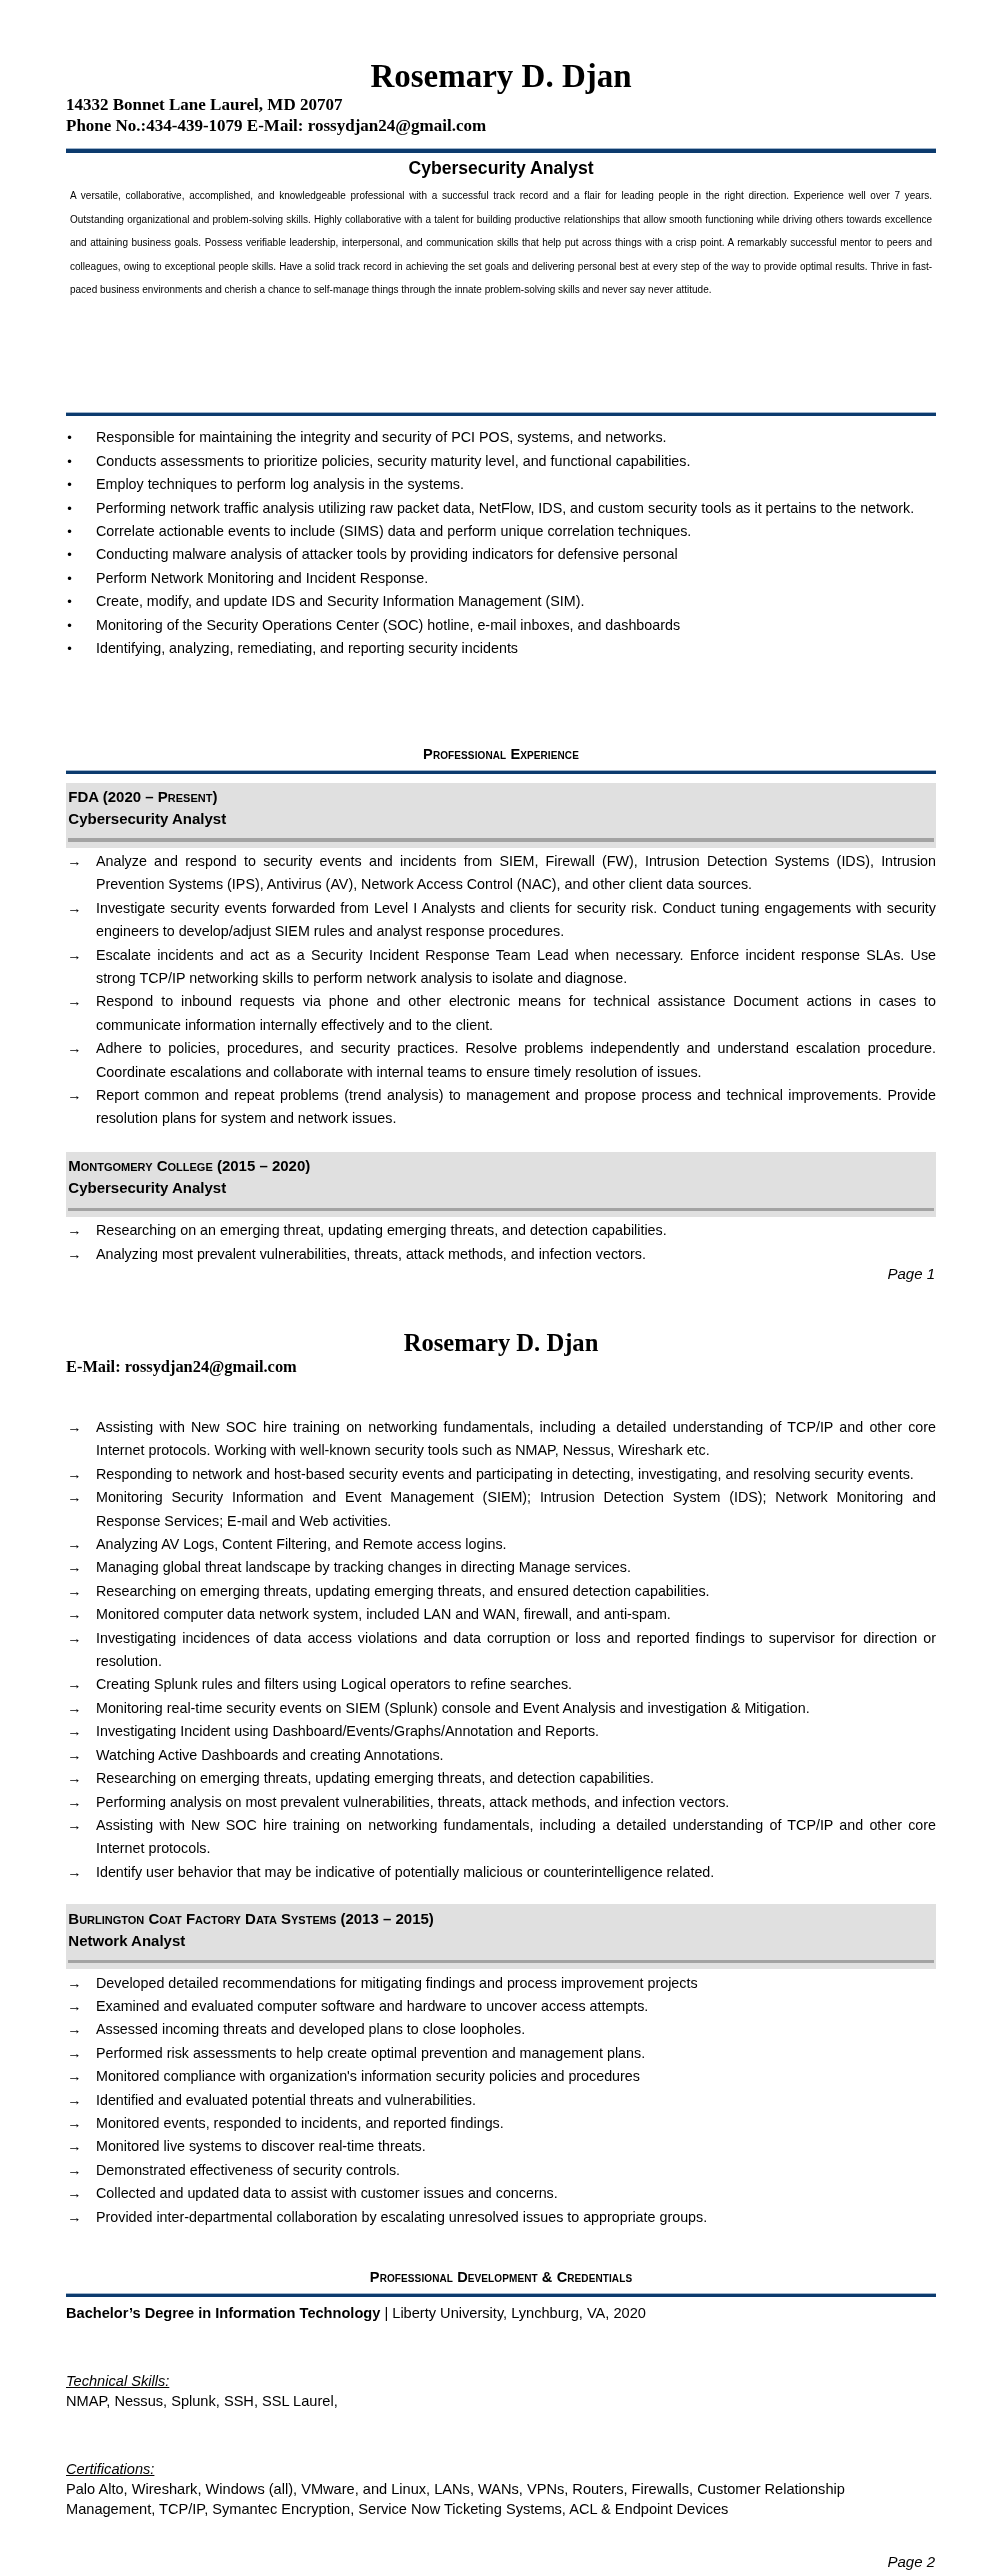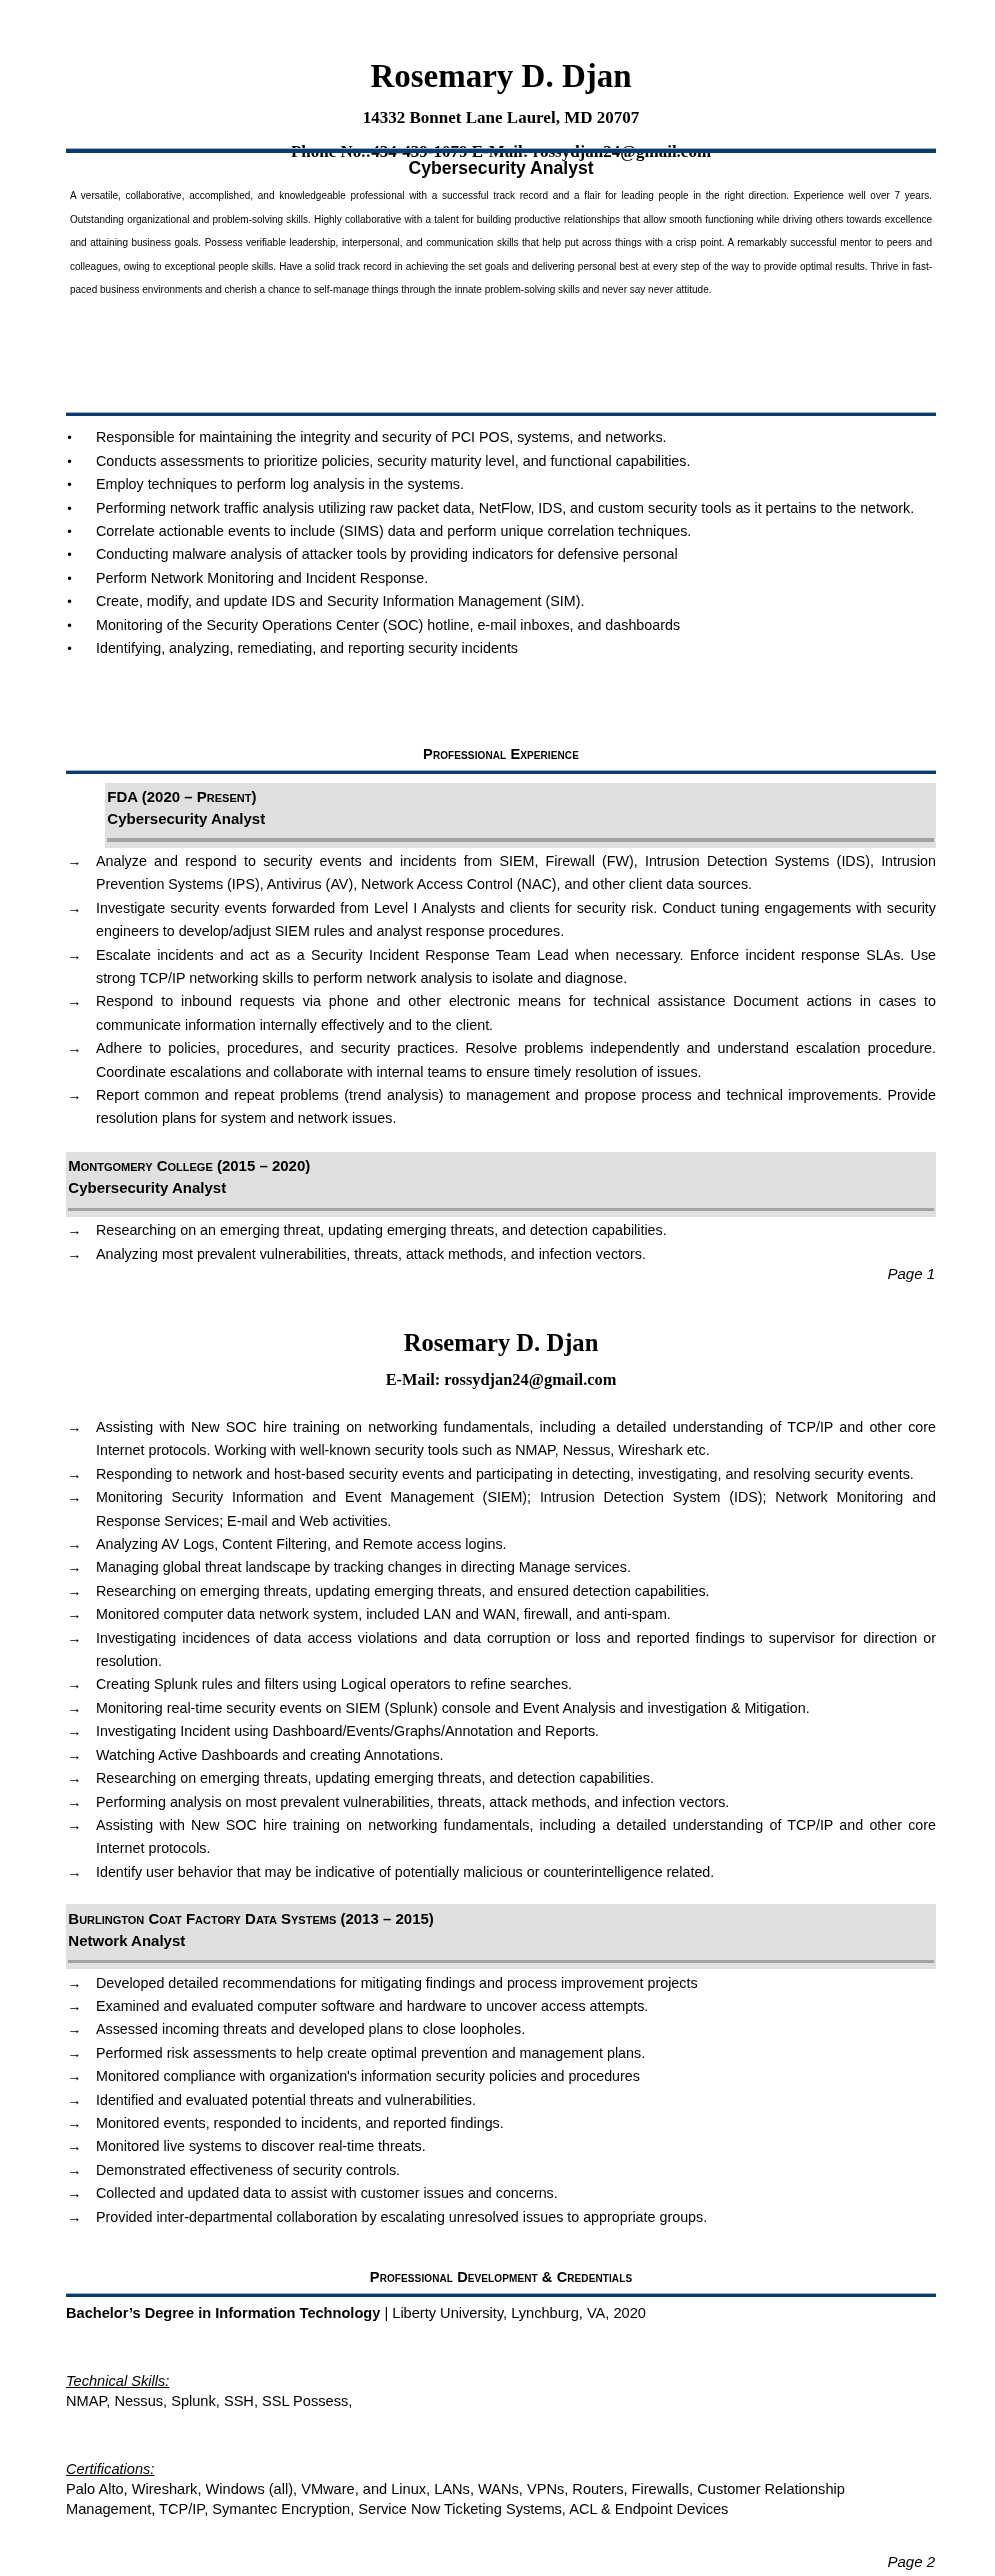--- a/index.html
+++ b/index.html
@@ -1,20 +1,20 @@
 <!DOCTYPE html>
 <html style="font-size:9.4px"><head>
 <meta charset="utf-8">
 <style>
   html, body { margin:0; padding:0; background:#ffffff; }
   body { width:995px; height:2576px; position:relative; overflow:hidden; color:#000; font-family:"Liberation Sans", sans-serif; }
   .page { position:absolute; left:0; width:995px; }
   .content { position:absolute; left:66px; width:870px; }
   .name { text-align:center; font-family:"Liberation Serif", serif; font-weight:bold; font-size:33px; line-height:35px; margin:0; }
-  .contact { text-align:center; font-family:"Liberation Serif", serif; font-weight:bold; font-size:17px; line-height:21px; margin:13px; }
+  .contact { text-align:left; font-family:"Liberation Serif", serif; font-weight:bold; font-size:17px; line-height:21px; margin:0; }
   .rule-blue { height:3.5px; background:#0c3b6e; border-top:0.6px solid #9fb4cb; }
   .summary-title { text-align:center; font-weight:bold; font-size:17.6px; line-height:23.4px; margin:0; }
   .summary { font-size:10px; line-height:23.4px; text-align:justify; margin:4px; }
   .sec-title { text-align:center; font-weight:bold; font-size:14.6px; line-height:20px; font-variant:small-caps; letter-spacing:0.1px; margin:0; }
   ul.bullets { list-style:none; margin:0; padding:0; }
   ul.bullets li { position:relative; padding-left:30px; font-size:14.3px; line-height:23.4px; text-align:justify; }
   ul.bullets li .mark { position:absolute; left:1.2px; top:0; }
   ul.bullets.dots li .mark { font-size:13px; }
   .job-head { background:#e0e0e0; padding:3.5px 3.5px 0 2.3px; position:relative; }
   .job-head .co { font-weight:bold; font-size:15px; line-height:22px; font-variant:small-caps; }
@@ -59,21 +59,21 @@
       <li><span class="mark">•</span><span>Create, modify, and update IDS and Security Information Management (SIM).</span></li>
       <li><span class="mark">•</span><span>Monitoring of the Security Operations Center (SOC) hotline, e-mail inboxes, and dashboards</span></li>
       <li><span class="mark">•</span><span>Identifying, analyzing, remediating, and reporting security incidents</span></li>
     </ul>
   </div>
 
   <div class="content" style="top:744px;">
     <p class="sec-title">Professional Experience</p>
     <div class="rule-blue" style="margin-top:5.9px;"></div>
 
-    <div class="job-head" style="margin-top:8.2px;margin-left:39px;">
+    <div class="job-head" style="margin-top:8.2px;">
       <div class="co">FDA (2020 – Present)</div>
       <div class="role">Cybersecurity Analyst</div>
       <div class="gbar"></div>
       <div class="gpad"></div>
     </div>
     <ul class="bullets" style="margin-top:2.3px;">
       <li><span class="mark">→</span><span>Analyze and respond to security events and incidents from SIEM, Firewall (FW), Intrusion Detection Systems (IDS), Intrusion Prevention Systems (IPS), Antivirus (AV), Network Access Control (NAC), and other client data sources.</span></li>
       <li><span class="mark">→</span><span>Investigate security events forwarded from Level I Analysts and clients for security risk. Conduct tuning engagements with security engineers to develop/adjust SIEM rules and analyst response procedures.</span></li>
       <li><span class="mark">→</span><span>Escalate incidents and act as a Security Incident Response Team Lead when necessary. Enforce incident response SLAs. Use strong TCP/IP networking skills to perform network analysis to isolate and diagnose.</span></li>
       <li><span class="mark">→</span><span>Respond to inbound requests via phone and other electronic means for technical assistance Document actions in cases to communicate information internally effectively and to the client.</span></li>
@@ -142,21 +142,21 @@
       <li><span class="mark">→</span><span>Provided inter-departmental collaboration by escalating unresolved issues to appropriate groups.</span></li>
     </ul>
   </div>
 
   <div class="content" style="top:2267px;">
     <p class="sec-title">Professional Development &amp; Credentials</p>
     <div class="rule-blue" style="margin-top:5.9px;"></div>
     <div class="deg" style="margin-top:4.7px;"><b>Bachelor’s Degree in Information Technology</b><span> | Liberty University, Lynchburg, VA, 2020</span></div>
     <div style="height:22px;"></div>
     <div class="sublabel">Technical Skills:</div>
-    <div class="subtext">NMAP, Nessus, Splunk, SSH, SSL Possess,</div>
+    <div class="subtext">NMAP, Nessus, Splunk, SSH, SSL Laurel,</div>
     <div style="height:23.4px;"></div>
     <div class="sublabel">Certifications:</div>
     <div class="subtext" style="width:820px;">Palo Alto, Wireshark, Windows (all), VMware, and Linux, LANs, WANs, VPNs, Routers, Firewalls, Customer Relationship Management, TCP/IP, Symantec Encryption, Service Now Ticketing Systems, ACL &amp; Endpoint Devices</div>
   </div>
 
   <div class="pagenum" style="top:2521px;">Page 2</div>
 </div>
 
 
 </body></html>

